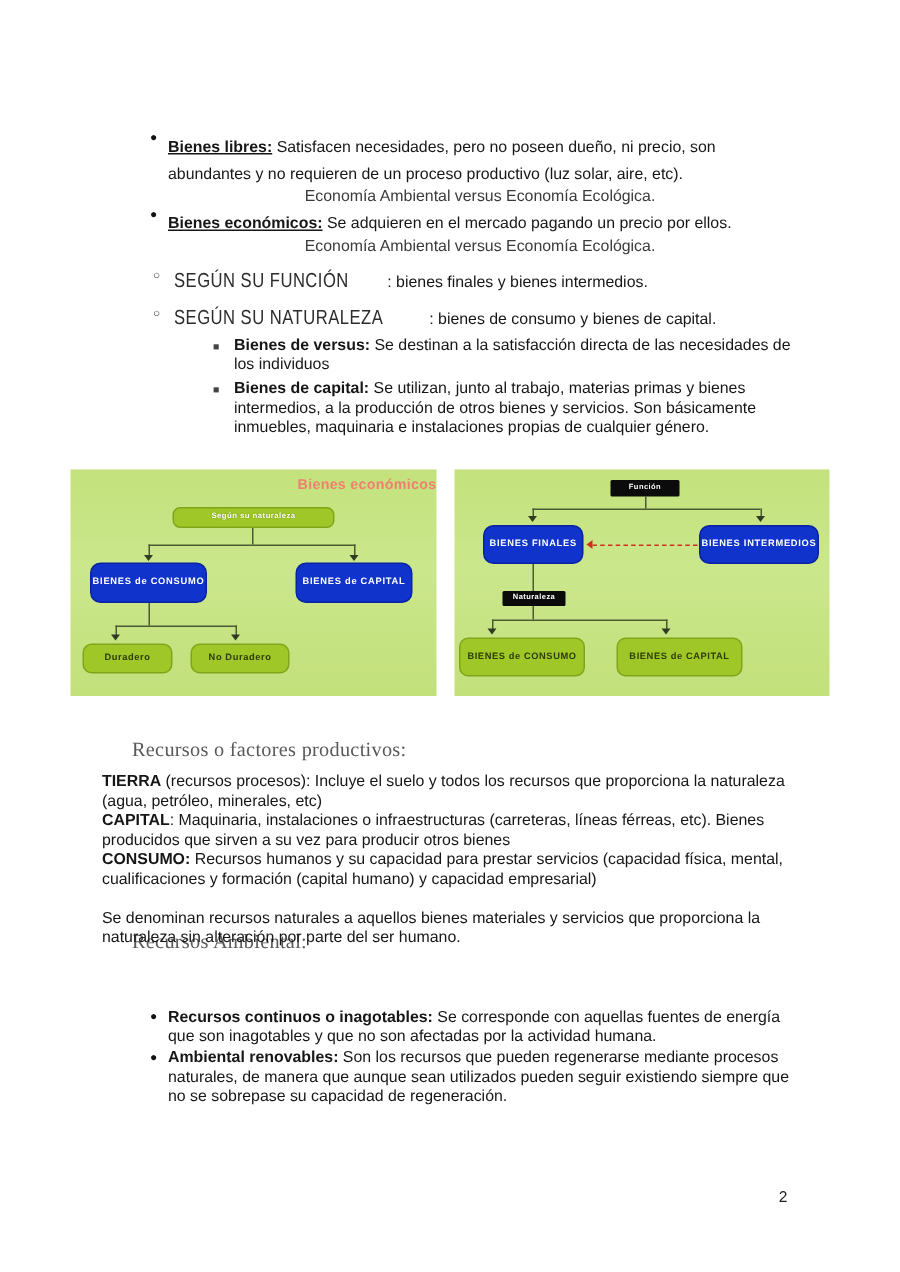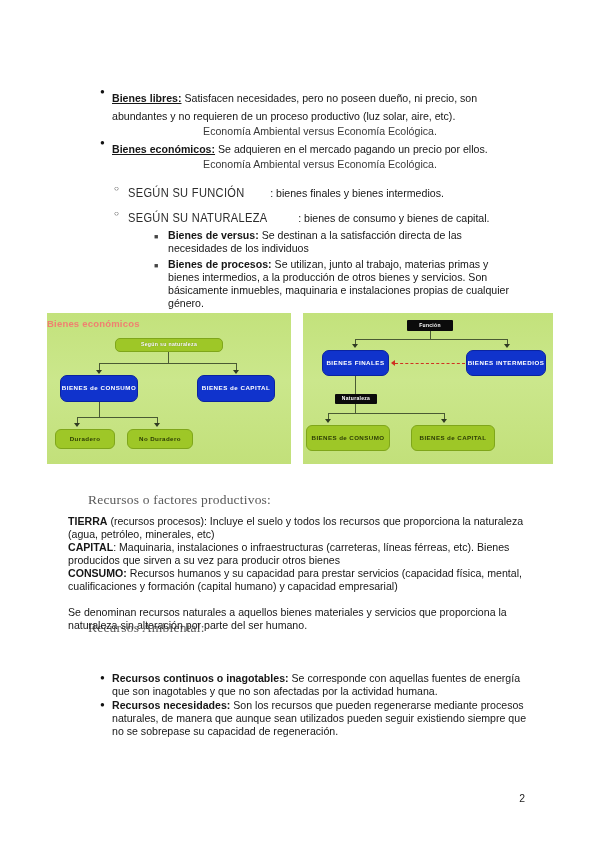--- a/index.html
+++ b/index.html
@@ -57,21 +57,21 @@
     margin: 0 0 1px 0;
   }
   ul.lvl1 > li::before {
     content: "\25CF";
     position: absolute;
     left: 0; top: -1px;
     font-size: 8px;
     color: #111;
   }
   ul.lvl2 {
-    margin: 12px;
+    margin: 0;
     padding-left: 24px;
     list-style: none;
   }
   ul.lvl2 > li {
     position: relative;
     padding-left: 14px;
     margin-top: 7px;
   }
   ul.lvl2 > li::before {
     content: "\25CB";
@@ -127,21 +127,21 @@
     height: 151px;
     background: linear-gradient(to bottom, #c3e27c 0%, #cbe78c 45%, #c2e07a 100%);
     overflow: hidden;
   }
   .fig-left  { left: 0px;   width: 244px; }
   .fig-right { left: 256px; width: 250px; }
 
   .fig-title {
     position: absolute;
     width: 100%;
-    text-align: left;
+    text-align: right;
     top: 5px;
     font-size: 9.5px;
     font-weight: bold;
     color: #f08070;
     letter-spacing: .2px;
   }
 
   .node {
     position: absolute;
     box-sizing: border-box;
@@ -249,21 +249,21 @@
         <span class="stencil">SEGÚN SU FUNCIÓN</span><span class="stencil-tail">: bienes finales y bienes intermedios.</span>
       </li>
       <li>
         <span class="stencil">SEGÚN SU NATURALEZA</span><span class="stencil-tail">: bienes de consumo y bienes de capital.</span>
 
         <ul class="lvl3">
           <li class="body-txt">
             <span class="b">Bienes de versus:</span><span> Se destinan a la satisfacción directa de las necesidades de los individuos</span>
           </li>
           <li class="body-txt">
-            <span class="b">Bienes de procesos:</span><span> Se utilizan, junto al trabajo, materias primas y bienes intermedios, a la producción de otros bienes y servicios. Son básicamente inmuebles, maquinaria e instalaciones propias de cualquier género.</span>
+            <span class="b">Bienes de capital:</span><span> Se utilizan, junto al trabajo, materias primas y bienes intermedios, a la producción de otros bienes y servicios. Son básicamente inmuebles, maquinaria e instalaciones propias de cualquier género.</span>
           </li>
         </ul>
       </li>
     </ul>
   </div>
 
   <div class="figs">
 
     <div class="fig fig-left">
       <div class="fig-title">Bienes económicos</div>
@@ -346,20 +346,20 @@
   <div class="blk body-txt" style="left:68px; top:606px; width:462px;">
     <div>Se denominan recursos naturales a aquellos bienes materiales y servicios que proporciona la naturaleza sin alteración por parte del ser humano.</div>
   </div>
 
   <div class="blk" style="left:78px; top:672px; width:452px;">
     <ul class="lvl1">
       <li class="body-txt">
         <span class="b">Recursos continuos o inagotables:</span><span> Se corresponde con aquellas fuentes de energía que son inagotables y que no son afectadas por la actividad humana.</span>
       </li>
       <li class="body-txt">
-        <span class="b">Recursos necesidades:</span><span> Son los recursos que pueden regenerarse mediante procesos naturales, de manera que aunque sean utilizados pueden seguir existiendo siempre que no se sobrepase su capacidad de regeneración.</span>
+        <span class="b">Ambiental renovables:</span><span> Son los recursos que pueden regenerarse mediante procesos naturales, de manera que aunque sean utilizados pueden seguir existiendo siempre que no se sobrepase su capacidad de regeneración.</span>
       </li>
     </ul>
   </div>
 
   <div class="pagenum">2</div>
 
 </div>
 
 </body></html>

